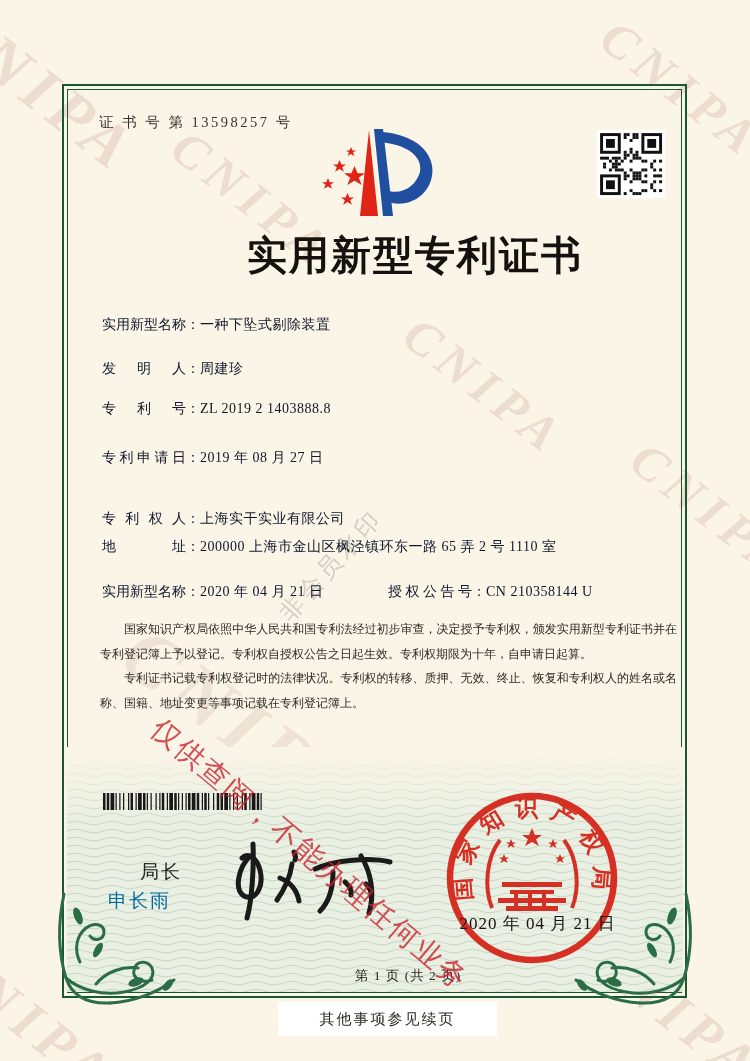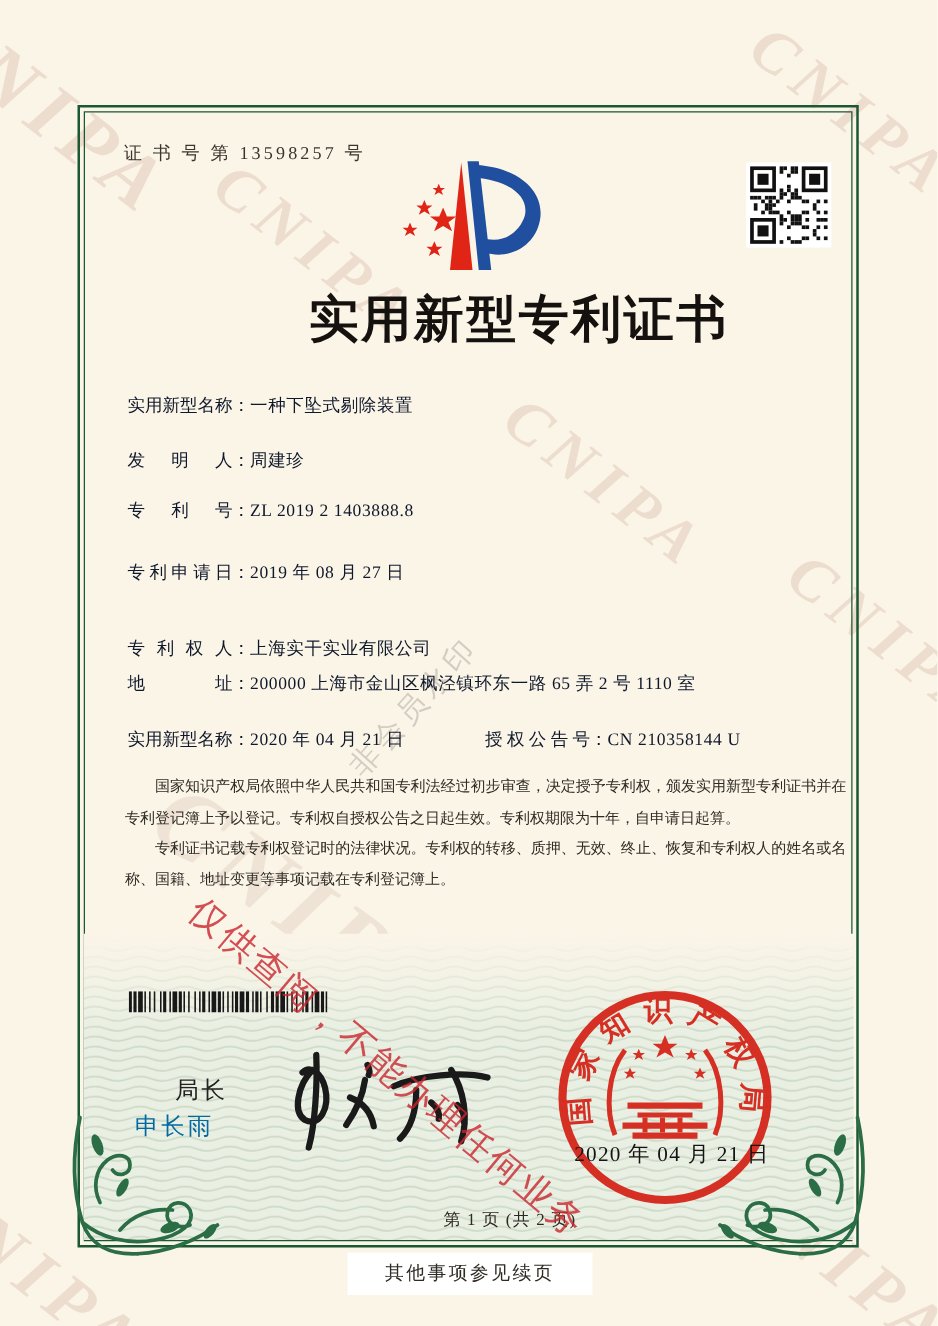--- a/index.html
+++ b/index.html
@@ -73,21 +73,21 @@
   .seal{ position:absolute; left:440px; top:786px; z-index:6; opacity:.95; }
   .seal-date{
     position:absolute; left:455px; top:912px; width:165px; z-index:7;
     text-align:center; font-size:17px; color:#161412; letter-spacing:1px; white-space:nowrap;
   }
   .page-info{
     position:absolute; left:63px; top:967px; width:622px; z-index:4;
     text-align:center; font-size:13.5px; color:#2c2822; letter-spacing:1px;padding-left:34px;
   }
   .footer-note{
-    position:absolute; left:278px; top:1002px; width:196px; height:34px; z-index:4;
+    position:absolute; left:278px; top:1002px; width:219px; height:34px; z-index:4;
     background:#ffffff; text-align:center; line-height:34px;
     font-size:15px; color:#2e2a24; letter-spacing:2px;
   }
 </style>
 </head>
 <body>
 
 <div class="page">
 
   <span class="wm" style="left:-30px;top:-12px;font-size:64px;transform:rotate(38deg);">CNIPA</span>

